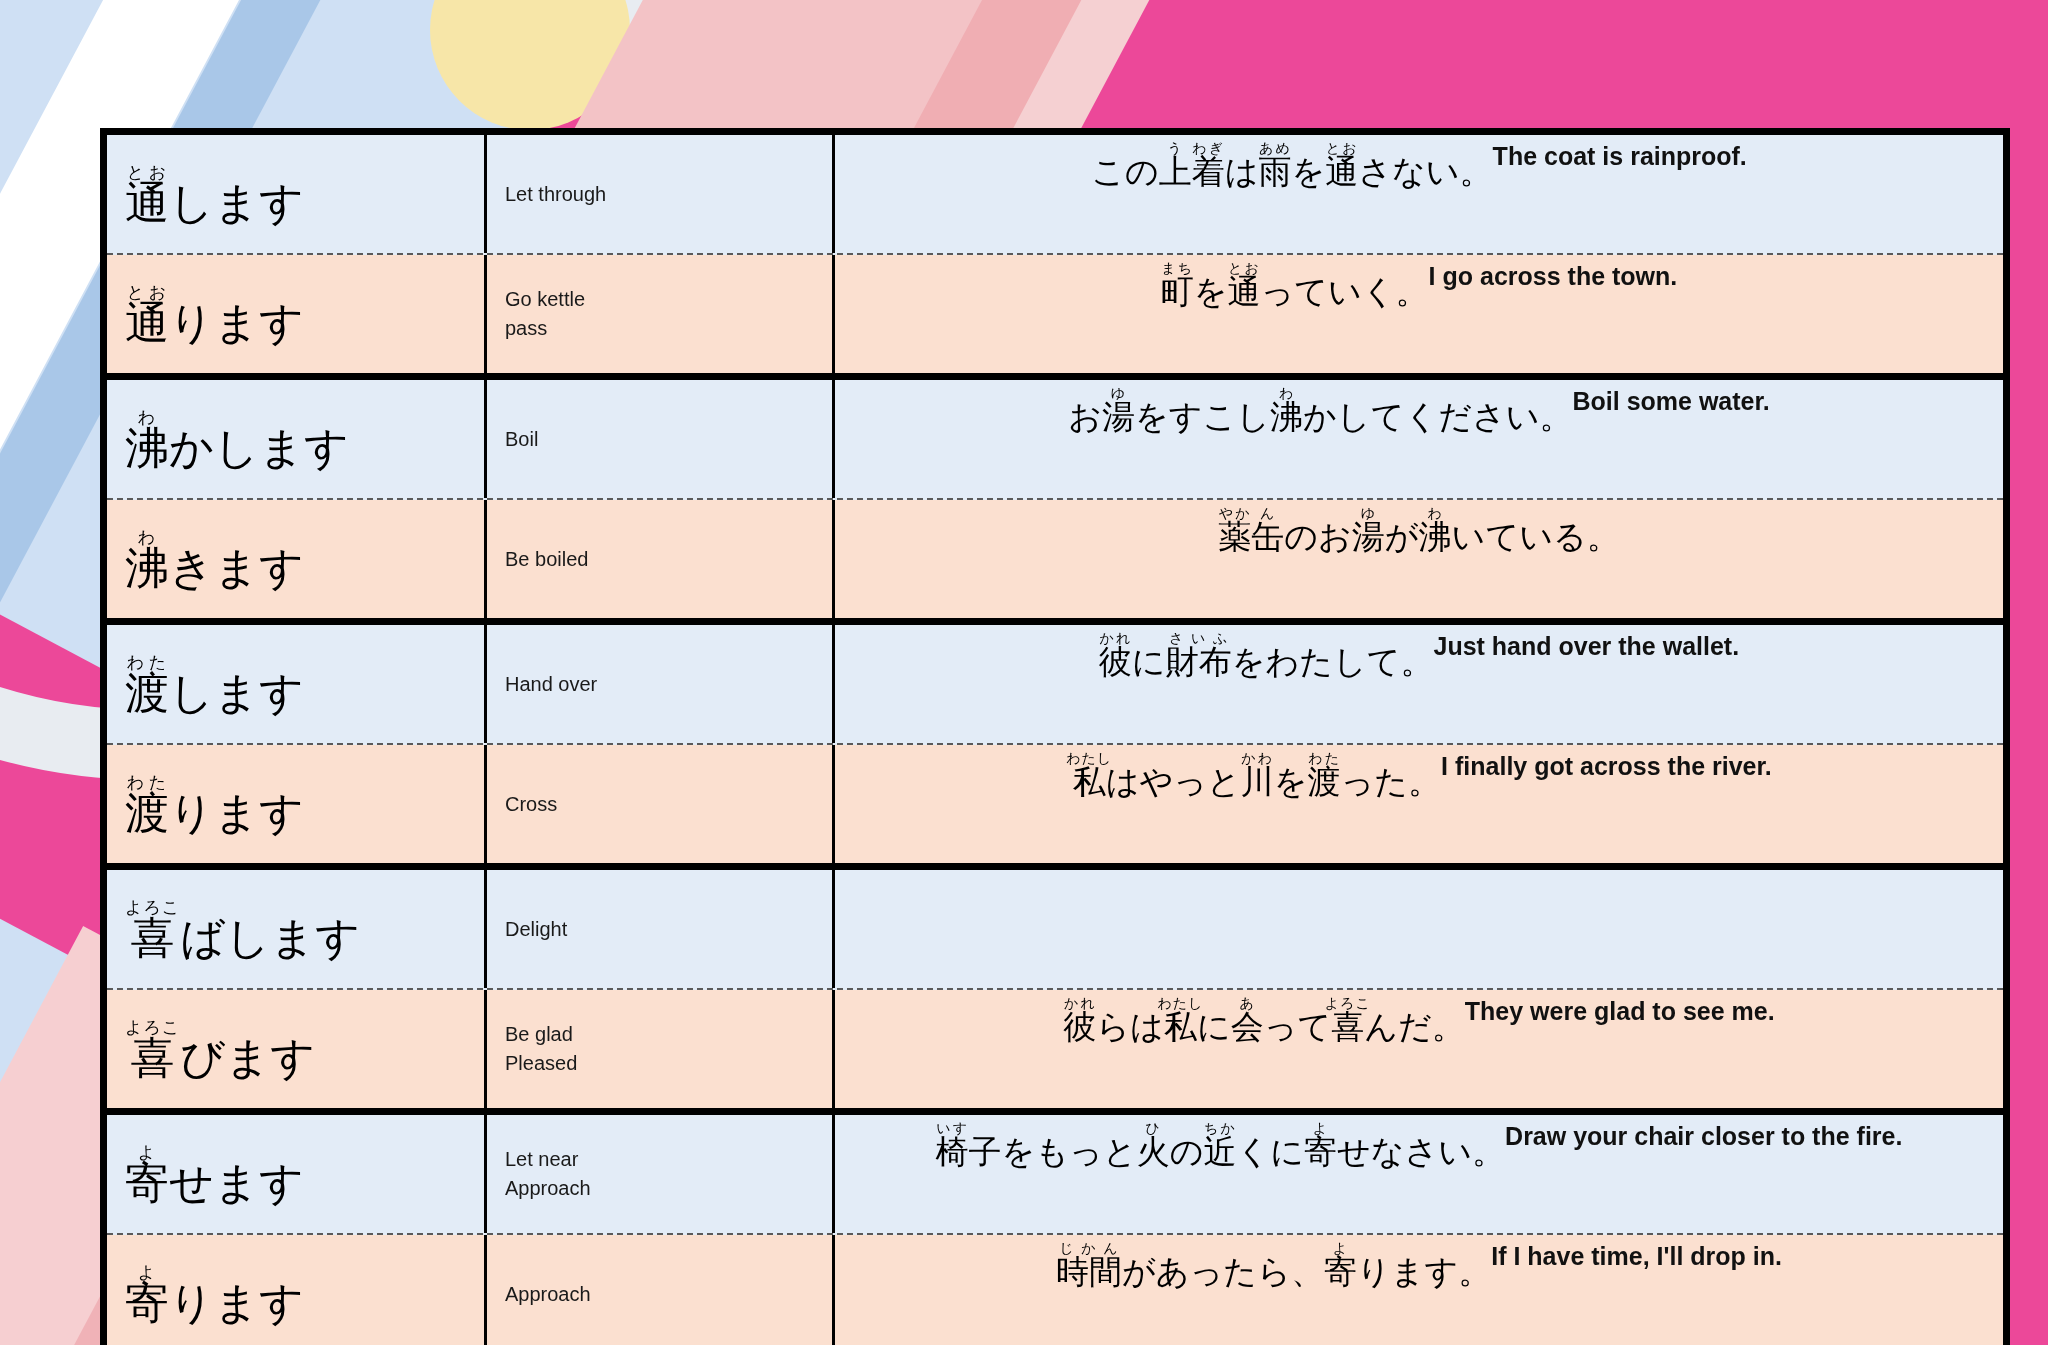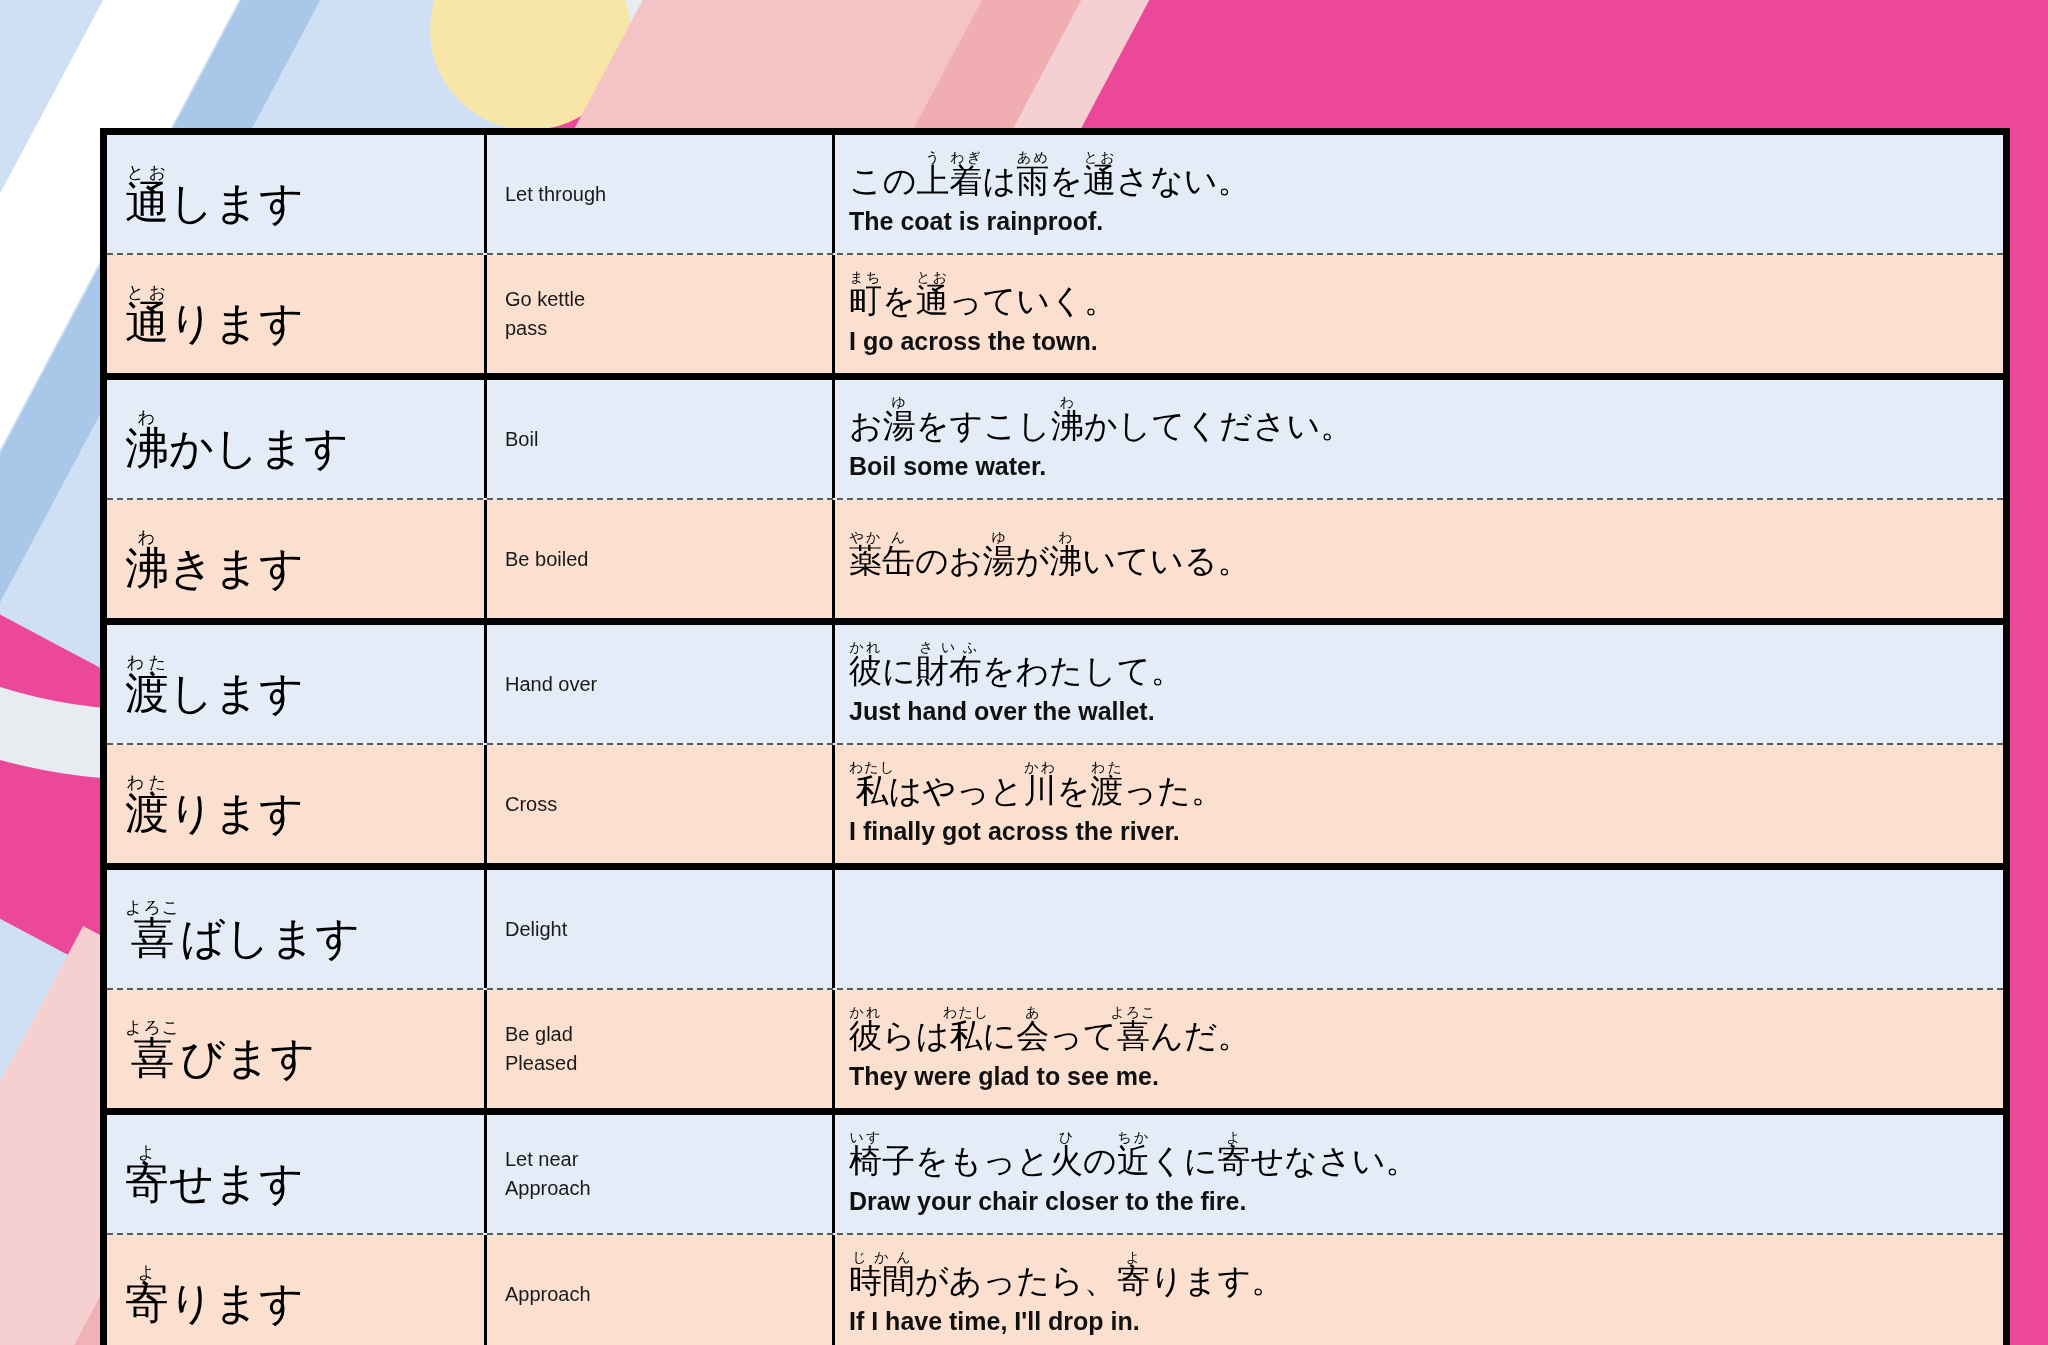--- a/index.html
+++ b/index.html
@@ -152,21 +152,21 @@
     display: flex;
     flex-direction: column;
     justify-content: center;
     padding-left: 18px;
   }
 
   .cell-example {
     flex: 1 1 auto;
     box-sizing: border-box;
     display: flex;
-    flex-direction: column;
+    flex-direction: row;
     justify-content: center;
     padding: 6px 14px 8px 14px;
   }
 
   
   .jp-word {
     font-family: "DejaVu Sans", sans-serif;
     font-size: 44px;
     color: #000000;
     line-height: 1.0;

